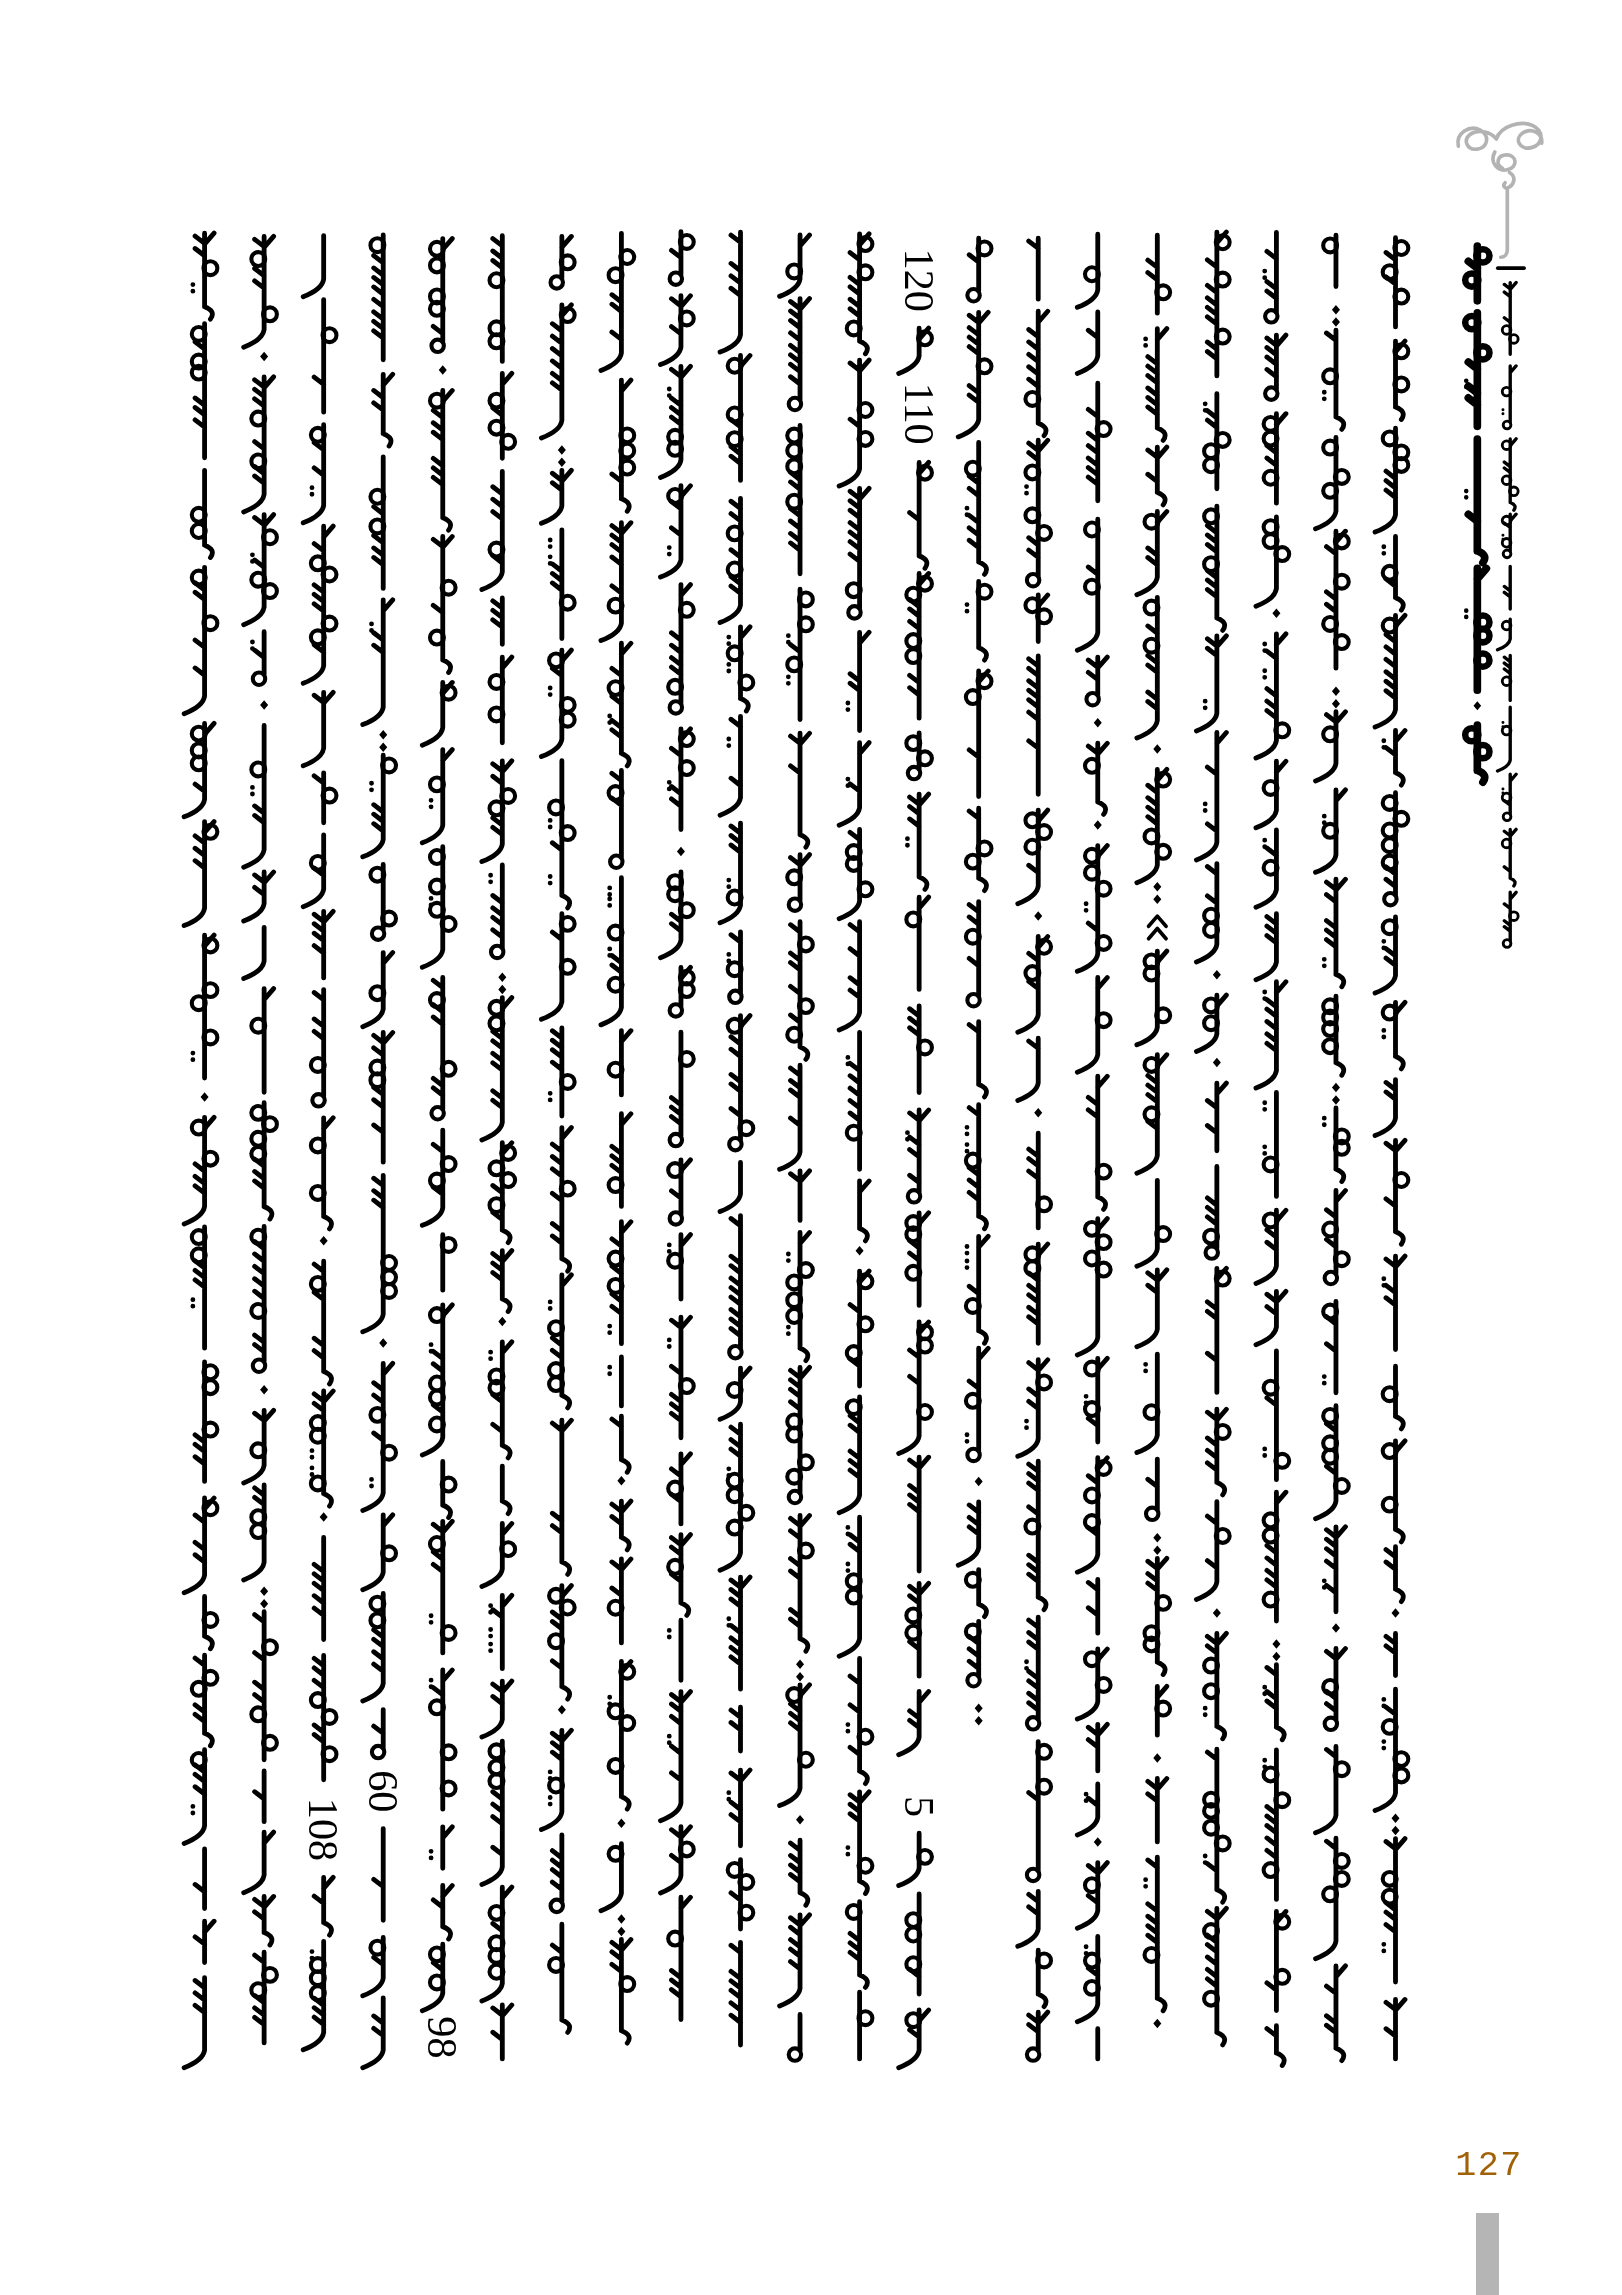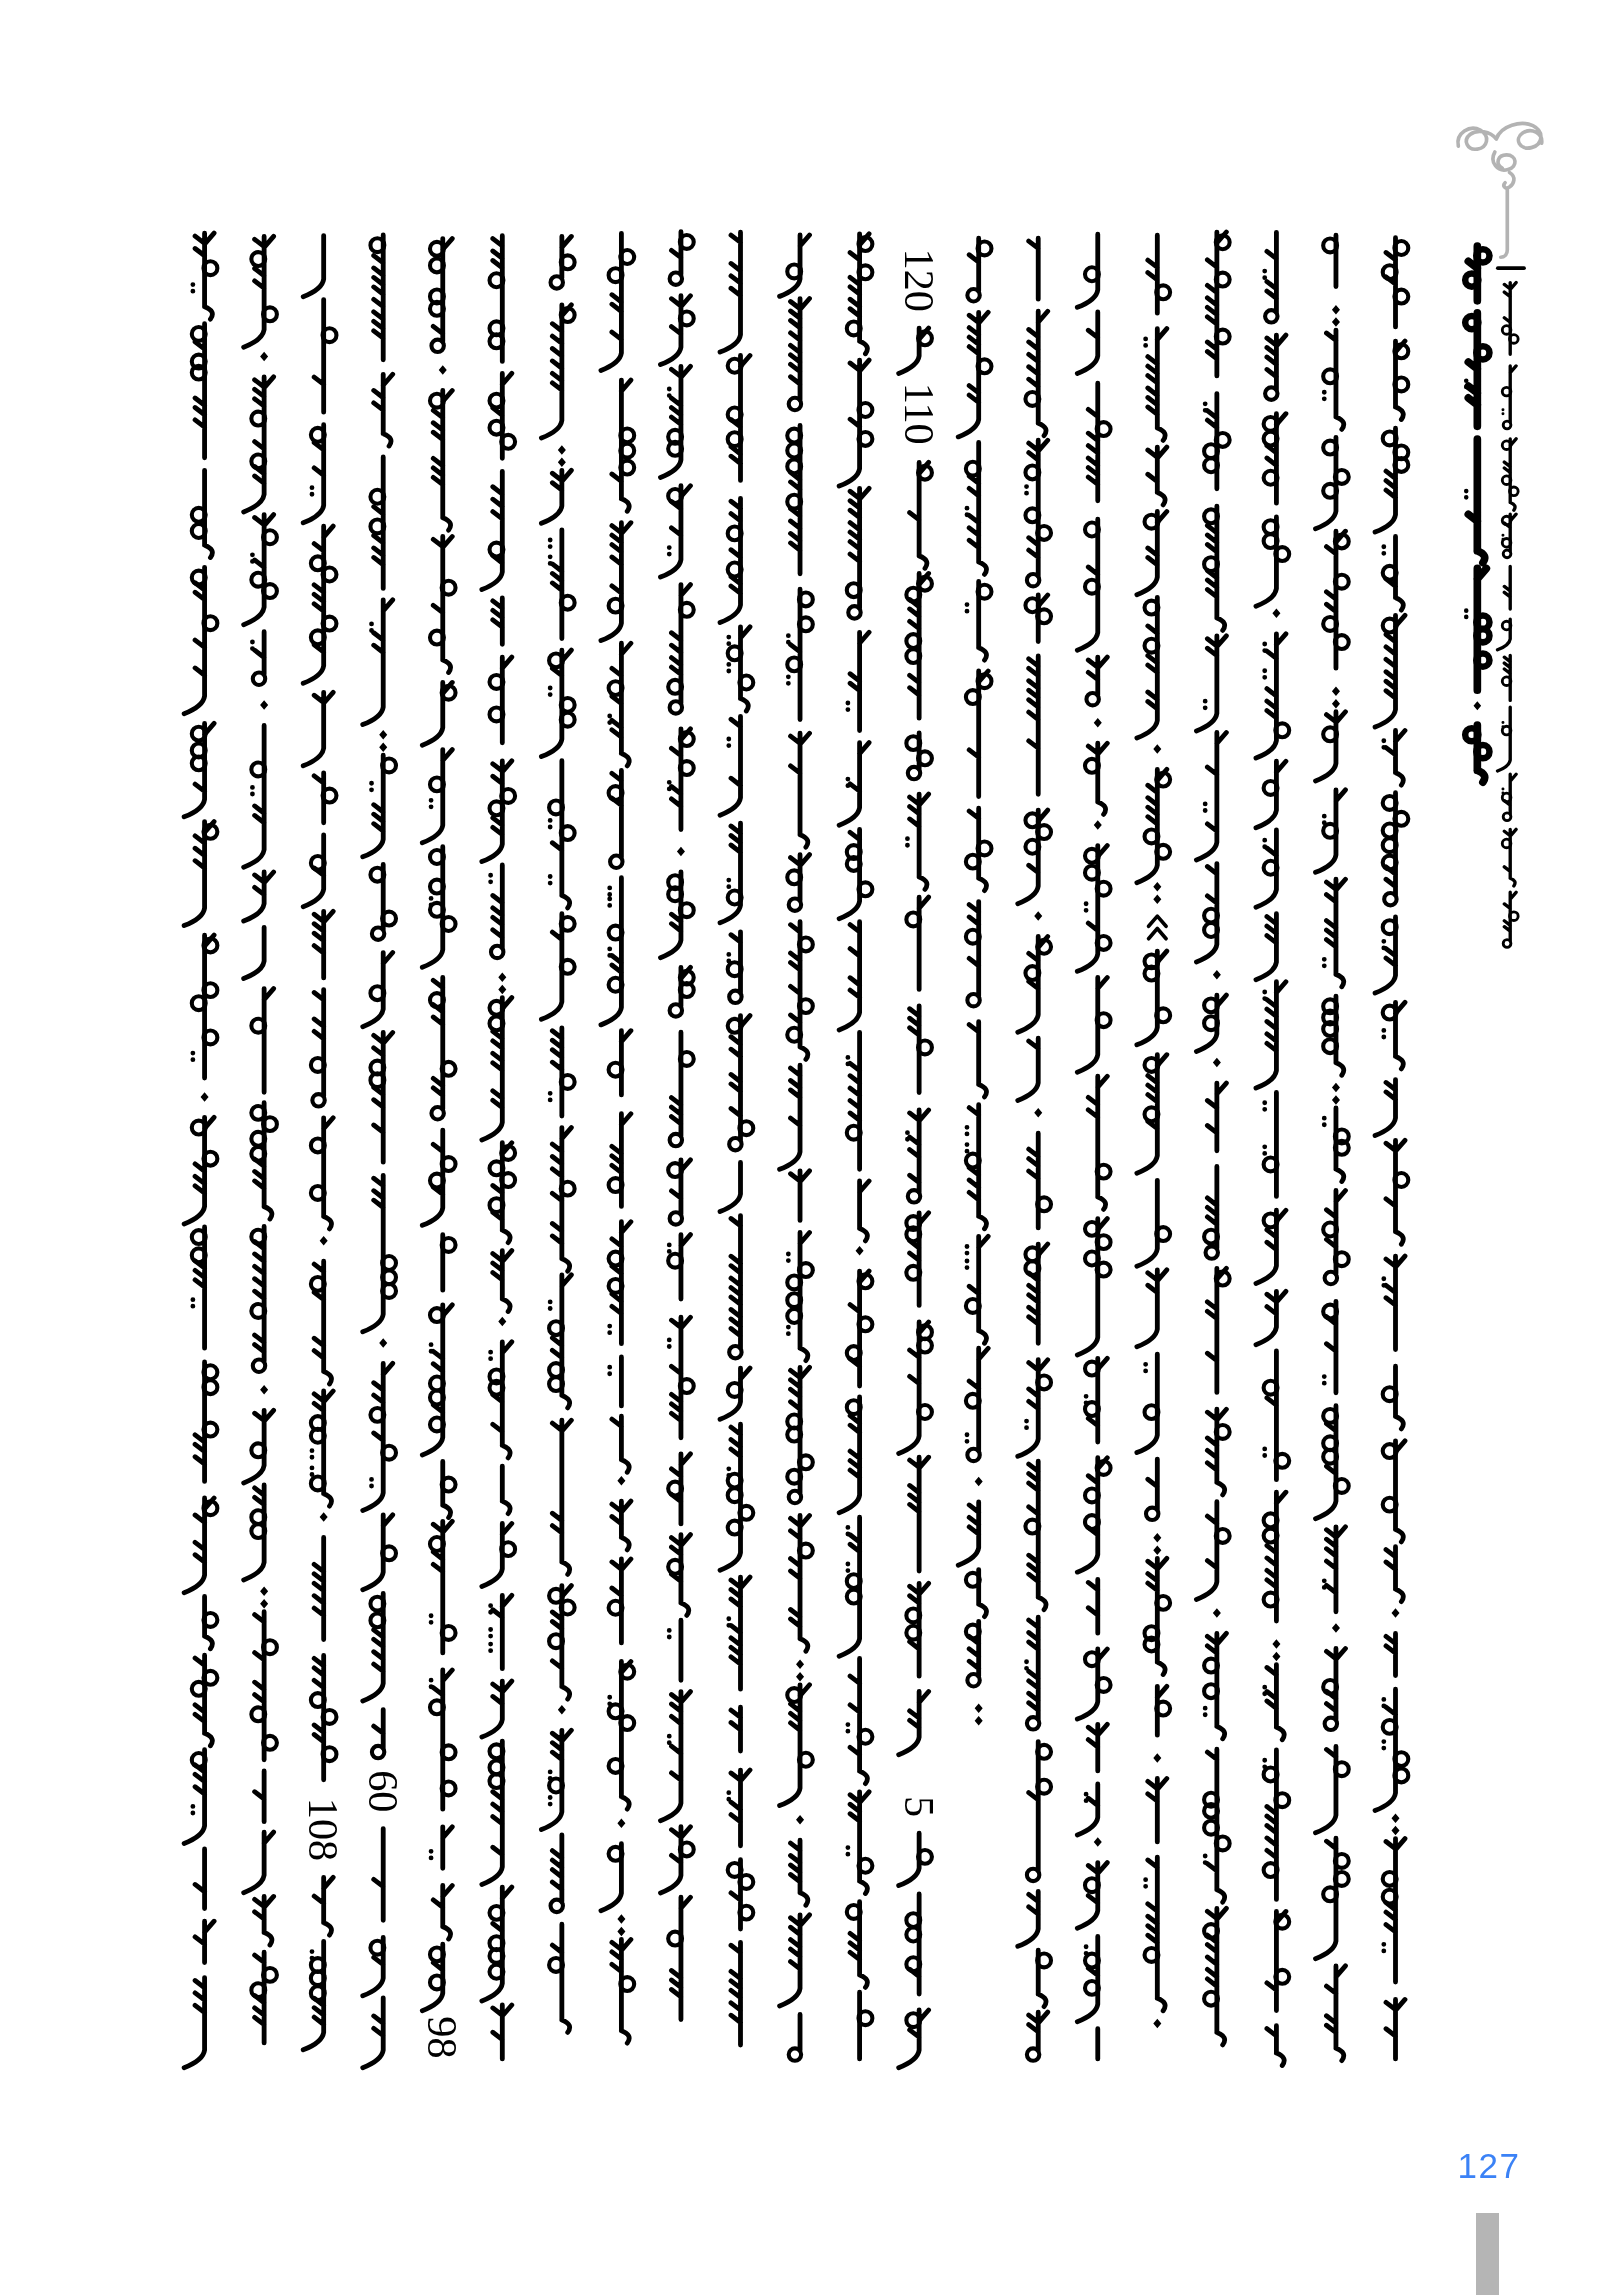--- a/index.html
+++ b/index.html
@@ -9,23 +9,23 @@
     background:#ffffff;
     overflow:hidden;
     font-family:"Liberation Serif","DejaVu Serif",serif;
   }
   .page svg{position:absolute;left:0;top:0;}
   .pageno{
     position:absolute;
     left:1434px;top:2146px;width:110px;
     text-align:center;
     font-size:35px;
-    color:#3b82f6;
+    color:#a16207;
     letter-spacing:1.5px;
-    font-family:Liberation Sans, sans-serif;
+    font-family:Liberation Mono, monospace;
   }
   .edge-tab{
     position:absolute;
     left:1476px;top:2213px;
     width:23.4px;height:83px;
   }
 </style>
 </head>
 <body>
 

